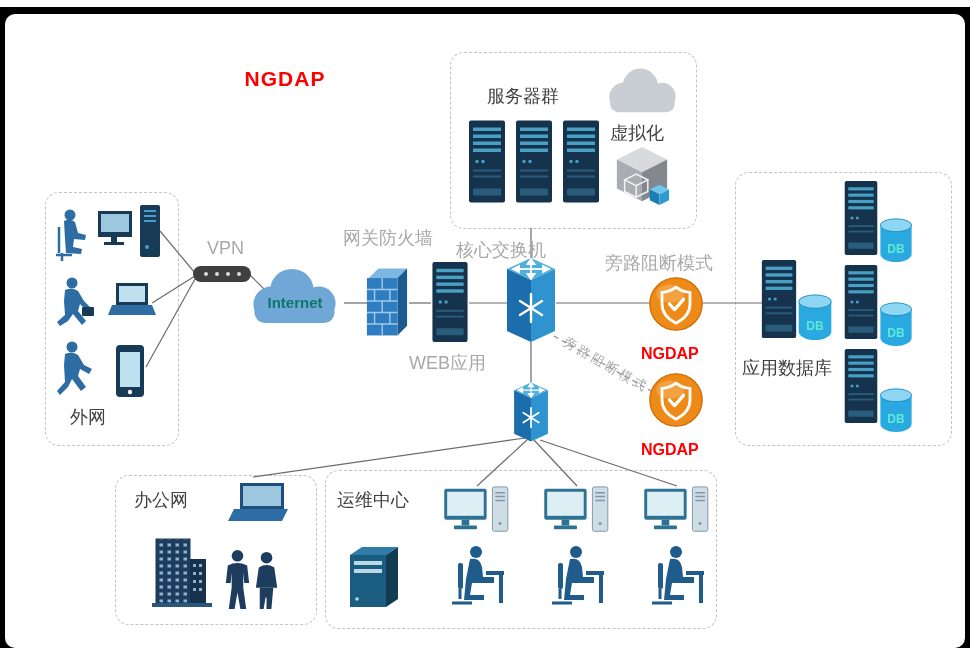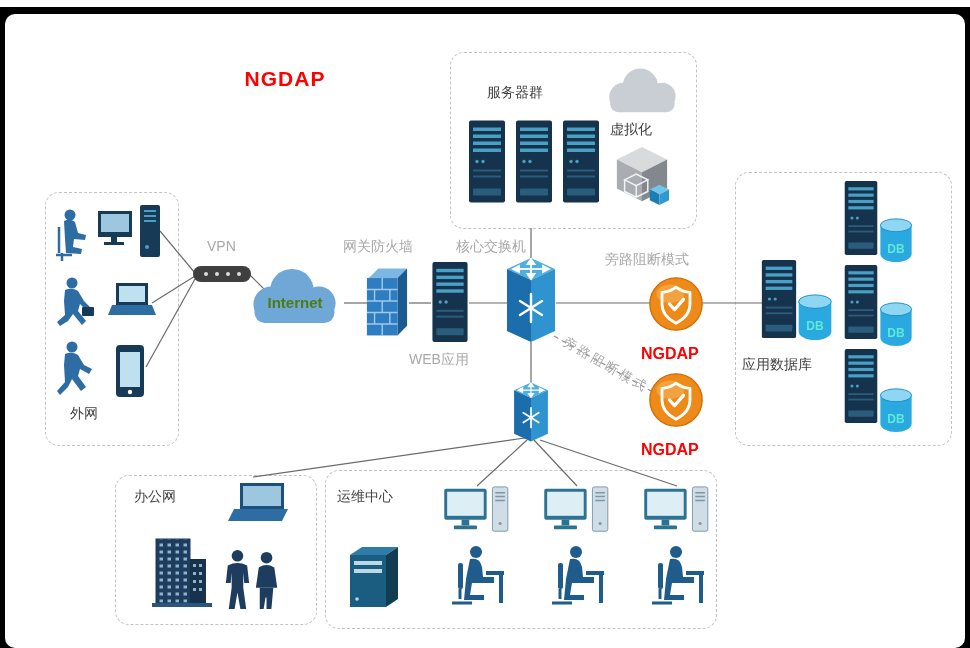--- a/index.html
+++ b/index.html
@@ -2,29 +2,29 @@
 <html><head>
 <meta charset="utf-8">
 <style>
   html,body{margin:0;padding:0;}
   body{font-family:"Liberation Sans","DejaVu Sans",sans-serif;}
   .canvas{position:relative;width:970px;height:648px;background:#000;overflow:hidden;margin-top:7px;}
   .sheet{position:absolute;left:5px;top:7px;right:5px;bottom:7px;background:#fff;border-radius:10px;z-index:0;}
   .box{position:absolute;border:1.6px dashed #c3c3c3;border-radius:14px;background:#fff;z-index:1;}
   #wires{position:absolute;left:0;top:0;z-index:2;}
   .icon{position:absolute;z-index:3;display:block;}
-  .lbl{position:absolute;z-index:4;font-size:14px;color:#3f3f3f;white-space:nowrap;}
+  .lbl{position:absolute;z-index:4;font-size:18px;color:#3f3f3f;white-space:nowrap;}
   .lbl-gray{color:#a8a8a8;}
   .lbl-red{color:#fe0000;font-weight:bold;font-size:16px;}
   .title-main{position:absolute;z-index:4;left:185px;top:60px;width:200px;text-align:center;
     font-size:21px;font-weight:bold;color:#fe0000;letter-spacing:1px;}
   .title-sub{position:absolute;z-index:4;left:85px;top:93px;width:400px;text-align:center;
     font-size:17px;font-weight:bold;color:#fe0000;}
   .internet-lbl{position:absolute;z-index:4;left:252px;top:287px;width:86px;text-align:center;
-    color:#4d7c0f;font-size:15px;font-weight:600;}
+    color:#0f766e;font-size:15px;font-weight:600;}
   .db-badge{position:absolute;z-index:4;width:40px;text-align:center;color:#5eead4;
     font-weight:bold;font-size:12px;}
   .vpn-dev{position:absolute;z-index:3;left:193px;top:259px;width:58px;height:16px;background:#3f3f3f;
     border-radius:8px;display:flex;align-items:center;justify-content:space-around;padding:0 7px;box-sizing:border-box;}
   .vpn-dev i{width:4px;height:4px;border-radius:50%;background:#dcdcdc;}
   .bypass-lbl{position:absolute;z-index:4;left:531px;top:349px;width:150px;text-align:center;
     font-size:13px;color:#a8a8a8;letter-spacing:3px;transform:rotate(30deg);white-space:nowrap;}
 </style>
 </head>
 <body>
@@ -273,21 +273,21 @@
       <i></i>
       <i></i>
       <i></i>
     </div>
 
   <svg class="icon" style="left:242px;top:252px;width:104px;height:78px;color:#6fa7d6">
       <use href="#sym-cloud" width="100%" height="100%"></use>
     </svg>
   <span class="internet-lbl">Internet</span>
 
-  <span class="lbl lbl-gray" style="left:343px;top:231px">网关防火墙</span>
+  <span class="lbl lbl-gray" style="left:343px;top:219px">网关防火墙</span>
   <svg class="icon" style="left:365px;top:257px;width:44px;height:74px">
       <use href="#sym-firewall" width="100%" height="100%"></use>
     </svg>
 
   <svg class="icon" style="left:430px;top:254px;width:40px;height:82px">
       <use href="#sym-server" width="100%" height="100%"></use>
     </svg>
   <span class="lbl lbl-gray" style="left:409px;top:344px">WEB应用</span>
 
   <span class="lbl lbl-gray" style="left:456px;top:231px">核心交换机</span>

